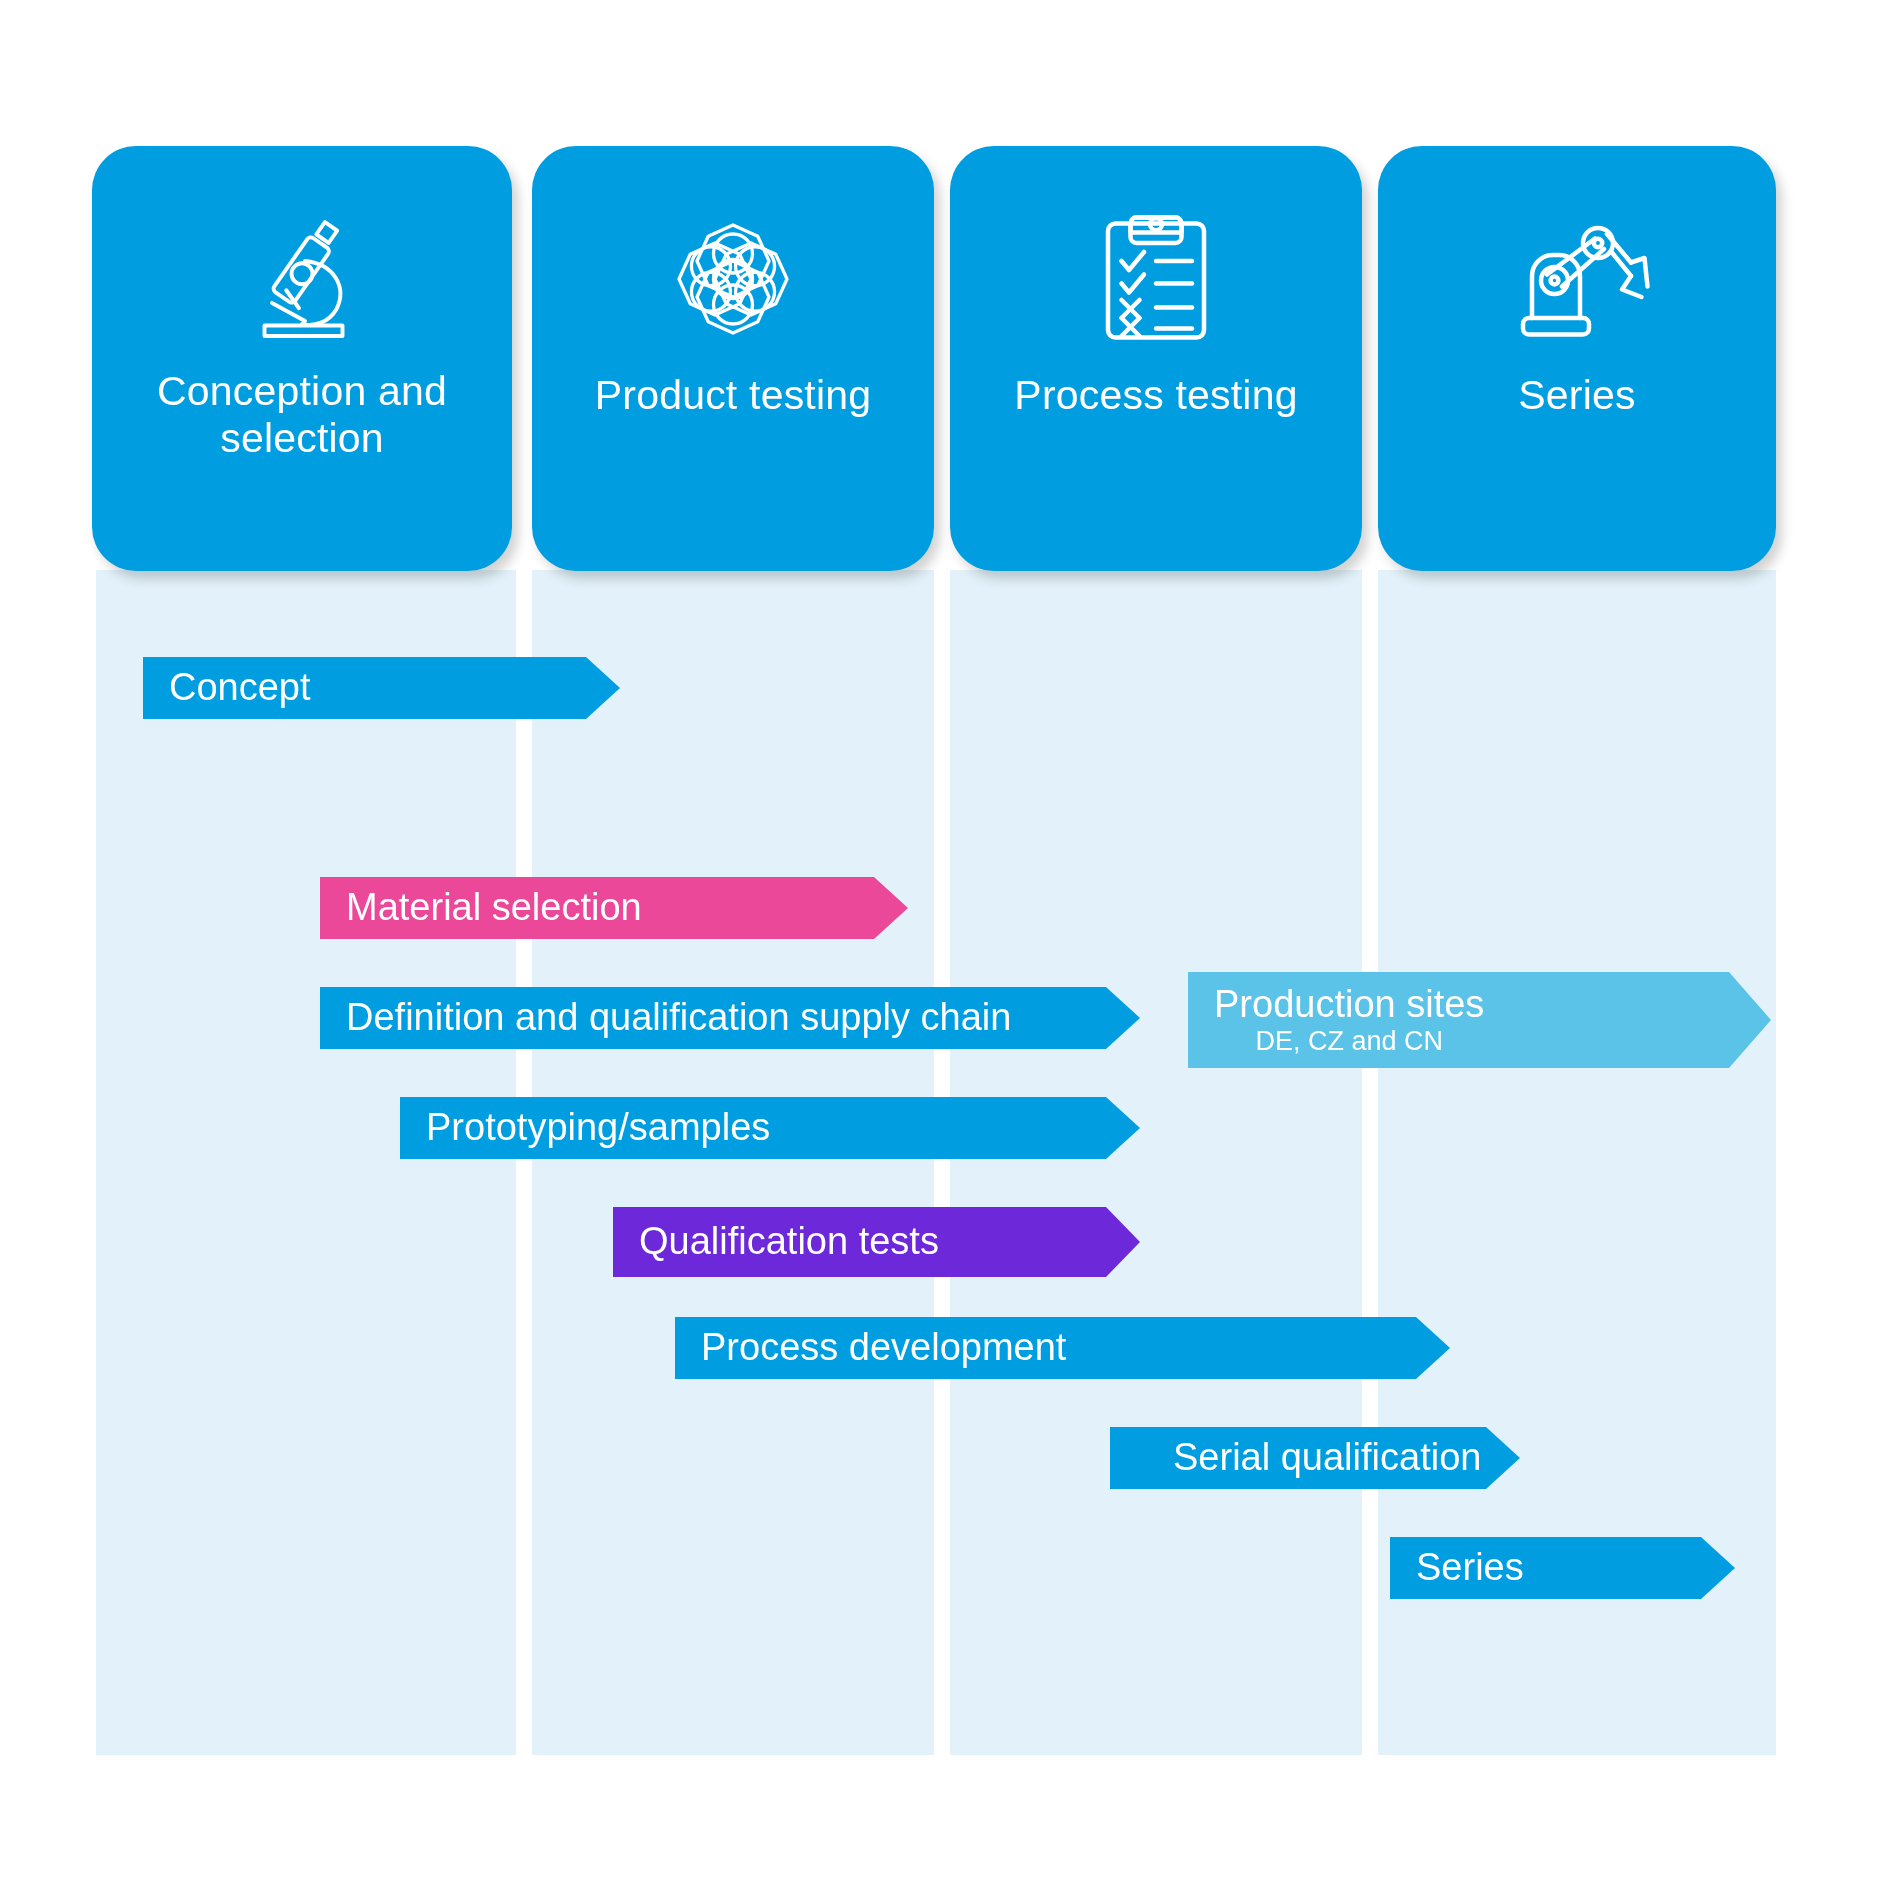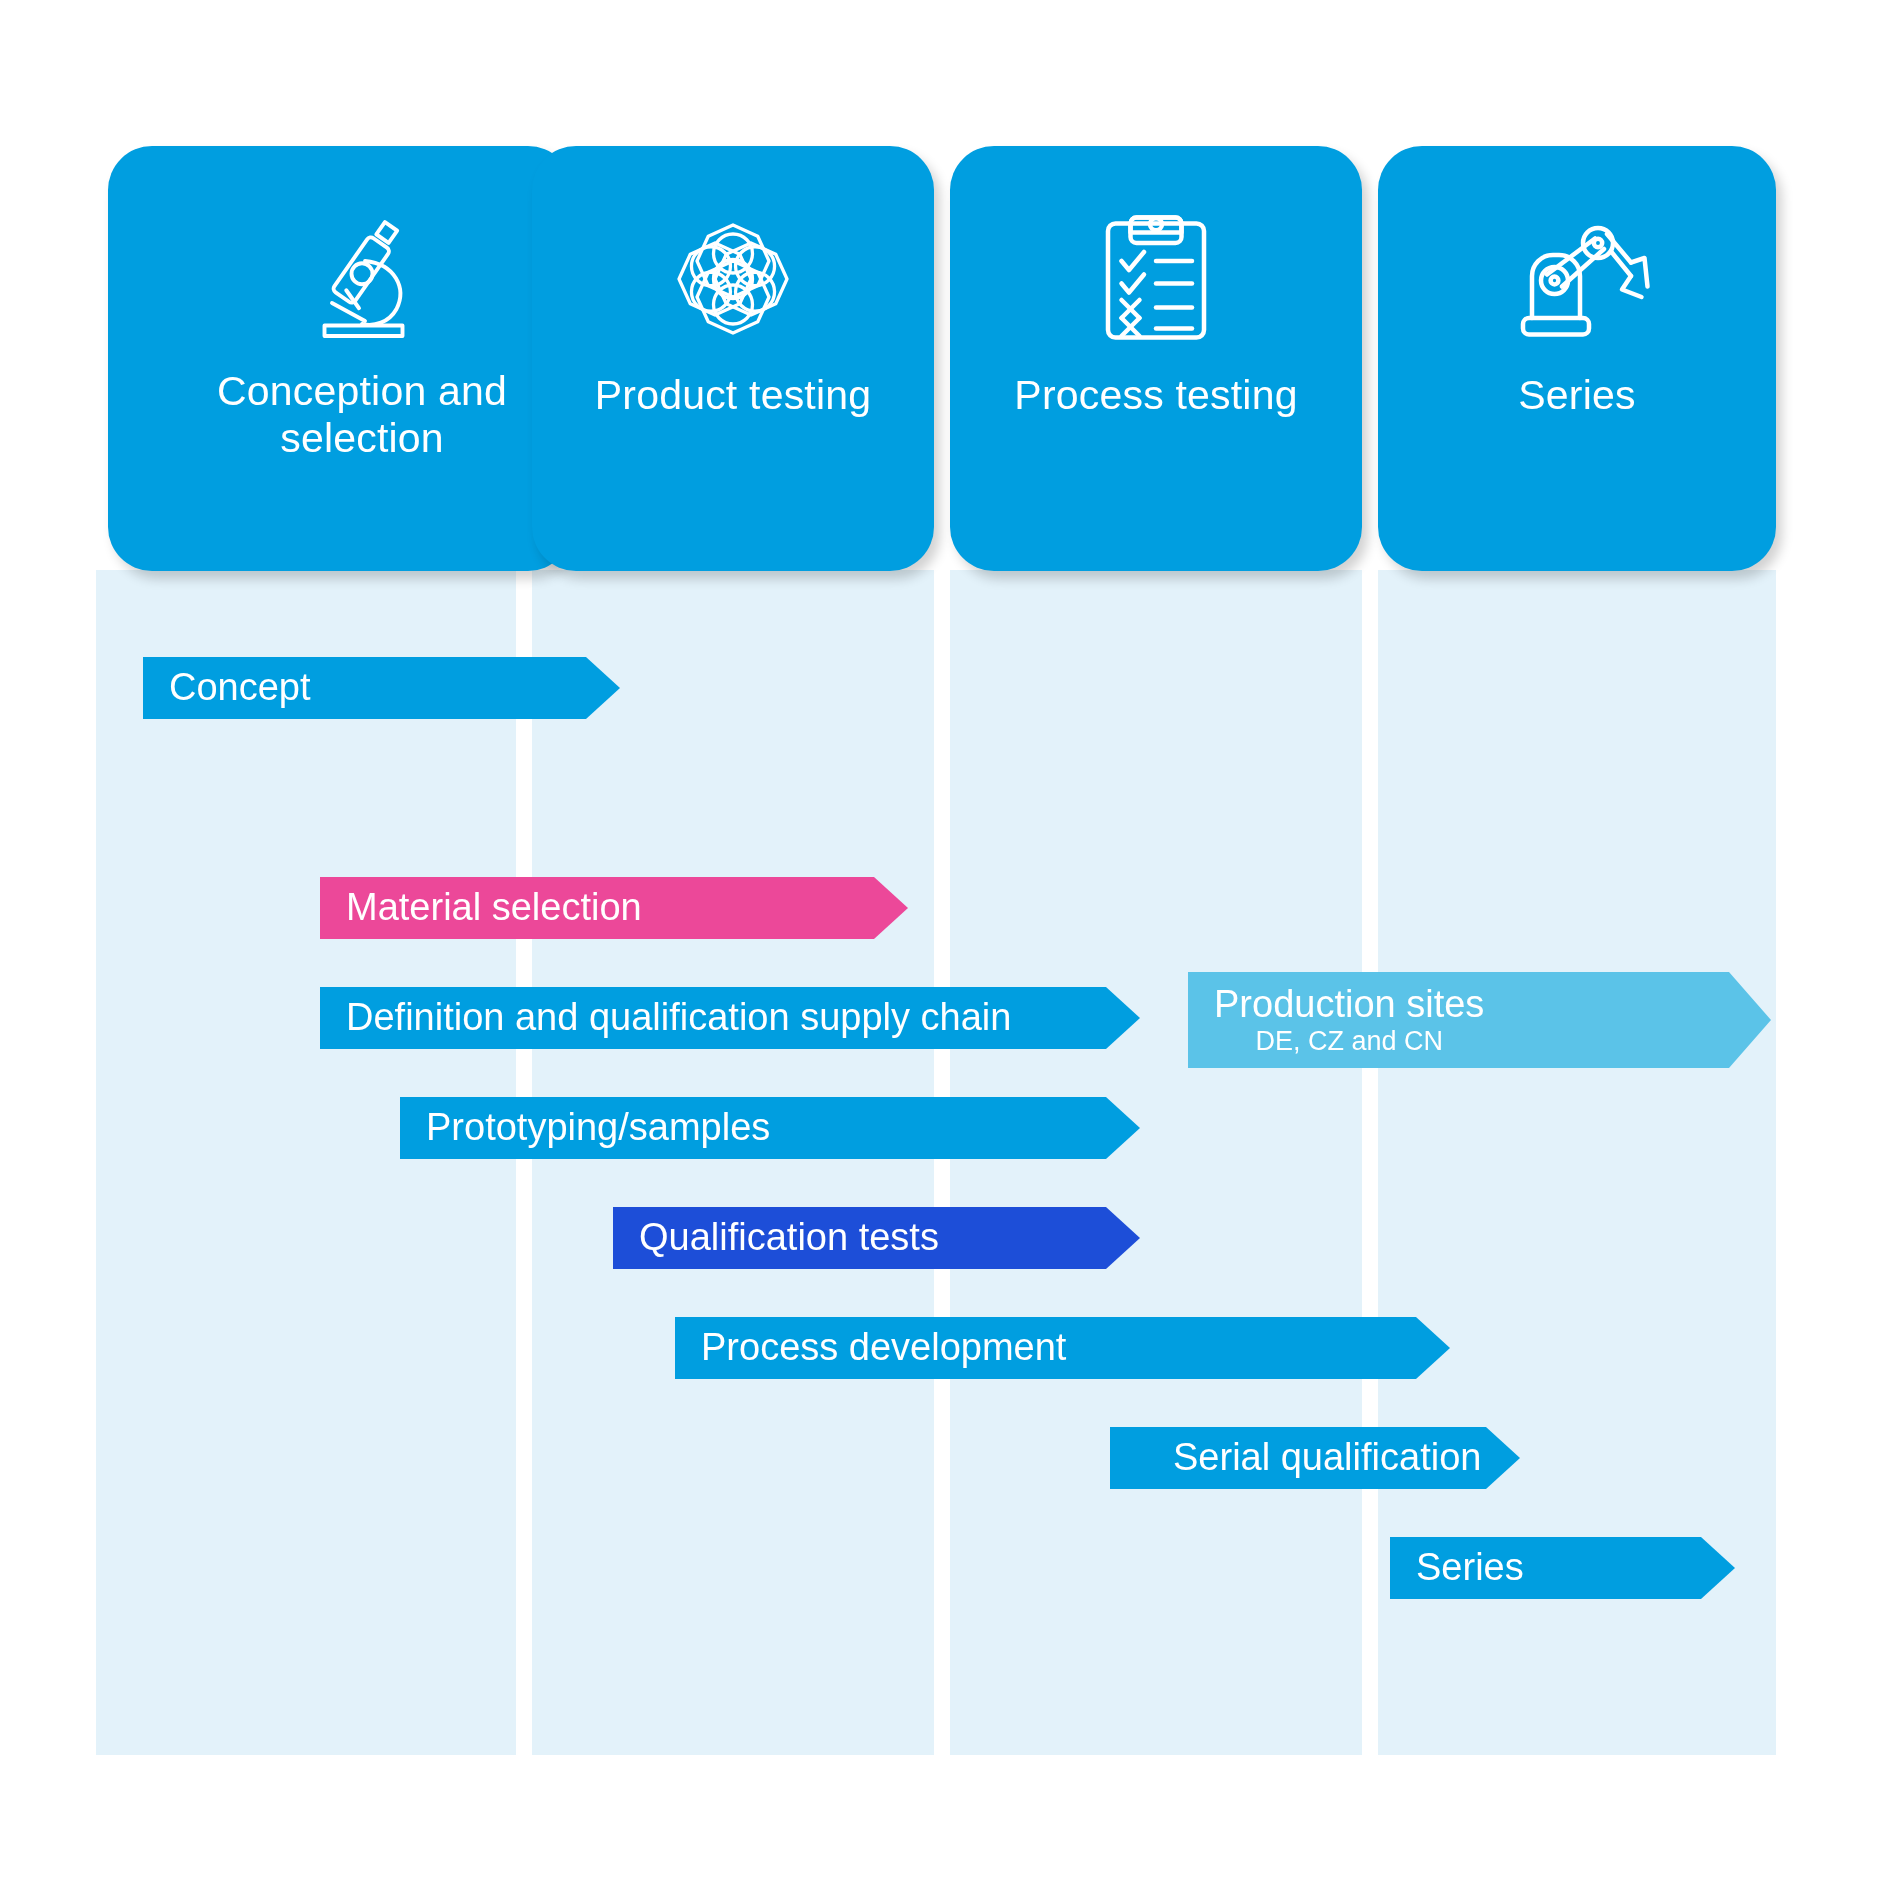--- a/index.html
+++ b/index.html
@@ -10,21 +10,21 @@
   .col-strip{position:absolute;background:#e3f2fa;top:570px;height:1185px;}
   .col-strip.c0{left:96px;width:420px;}
   .col-strip.c1{left:532px;width:402px;}
   .col-strip.c2{left:950px;width:412px;}
   .col-strip.c3{left:1378px;width:398px;}
 
   
   .card{position:absolute;top:146px;height:425px;background:#009ee0;border-radius:44px;
         box-shadow:6px 8px 12px rgba(0,0,0,0.18);
         display:flex;flex-direction:column;align-items:center;justify-content:flex-start;}
-  .card.c0{left:108px;width:420px;padding-left:44px;}
+  .card.c0{left:92px;width:420px;}
   .card.c1{left:532px;width:402px;}
   .card.c2{left:950px;width:412px;}
   .card.c3{left:1378px;width:398px;}
 
   .card-icon{margin-top:58px;height:150px;display:flex;align-items:center;justify-content:center;}
   .card-icon svg{display:block;}
   .card-title{color:#ffffff;font-size:41px;line-height:1.15;text-align:center;
               font-weight:300;letter-spacing:0.2px;padding:0 18px;margin-top:18px;
               font-family:"Liberation Sans",sans-serif;}
   .card.c0 .card-title{margin-top:14px;}
@@ -166,22 +166,22 @@
     </span>
   </div>
 
   <div class="bar" style="left:400px;top:1097px;width:740px;height:62px;
               background:#009ee0;clip-path:polygon(0 0, calc(100% - 34px) 0, 100% 50%, calc(100% - 34px) 100%, 0 100%);">
     <span class="bar-label">
       <span class="bar-title">Prototyping/samples</span>
     </span>
   </div>
 
-  <div class="bar" style="left:613px;top:1207px;width:527px;height:62px;
-              background:#1d4ed8;clip-path:polygon(0 0, calc(100% - 34px) 0, 100% 50%, calc(100% - 34px) 100%, 0 100%);">
+  <div class="bar" style="left:613px;top:1207px;width:527px;height:70px;
+              background:#6d28d9;clip-path:polygon(0 0, calc(100% - 34px) 0, 100% 50%, calc(100% - 34px) 100%, 0 100%);">
     <span class="bar-label">
       <span class="bar-title">Qualification tests</span>
     </span>
   </div>
 
   <div class="bar" style="left:675px;top:1317px;width:775px;height:62px;
               background:#009ee0;clip-path:polygon(0 0, calc(100% - 34px) 0, 100% 50%, calc(100% - 34px) 100%, 0 100%);">
     <span class="bar-label">
       <span class="bar-title">Process development</span>
     </span>

